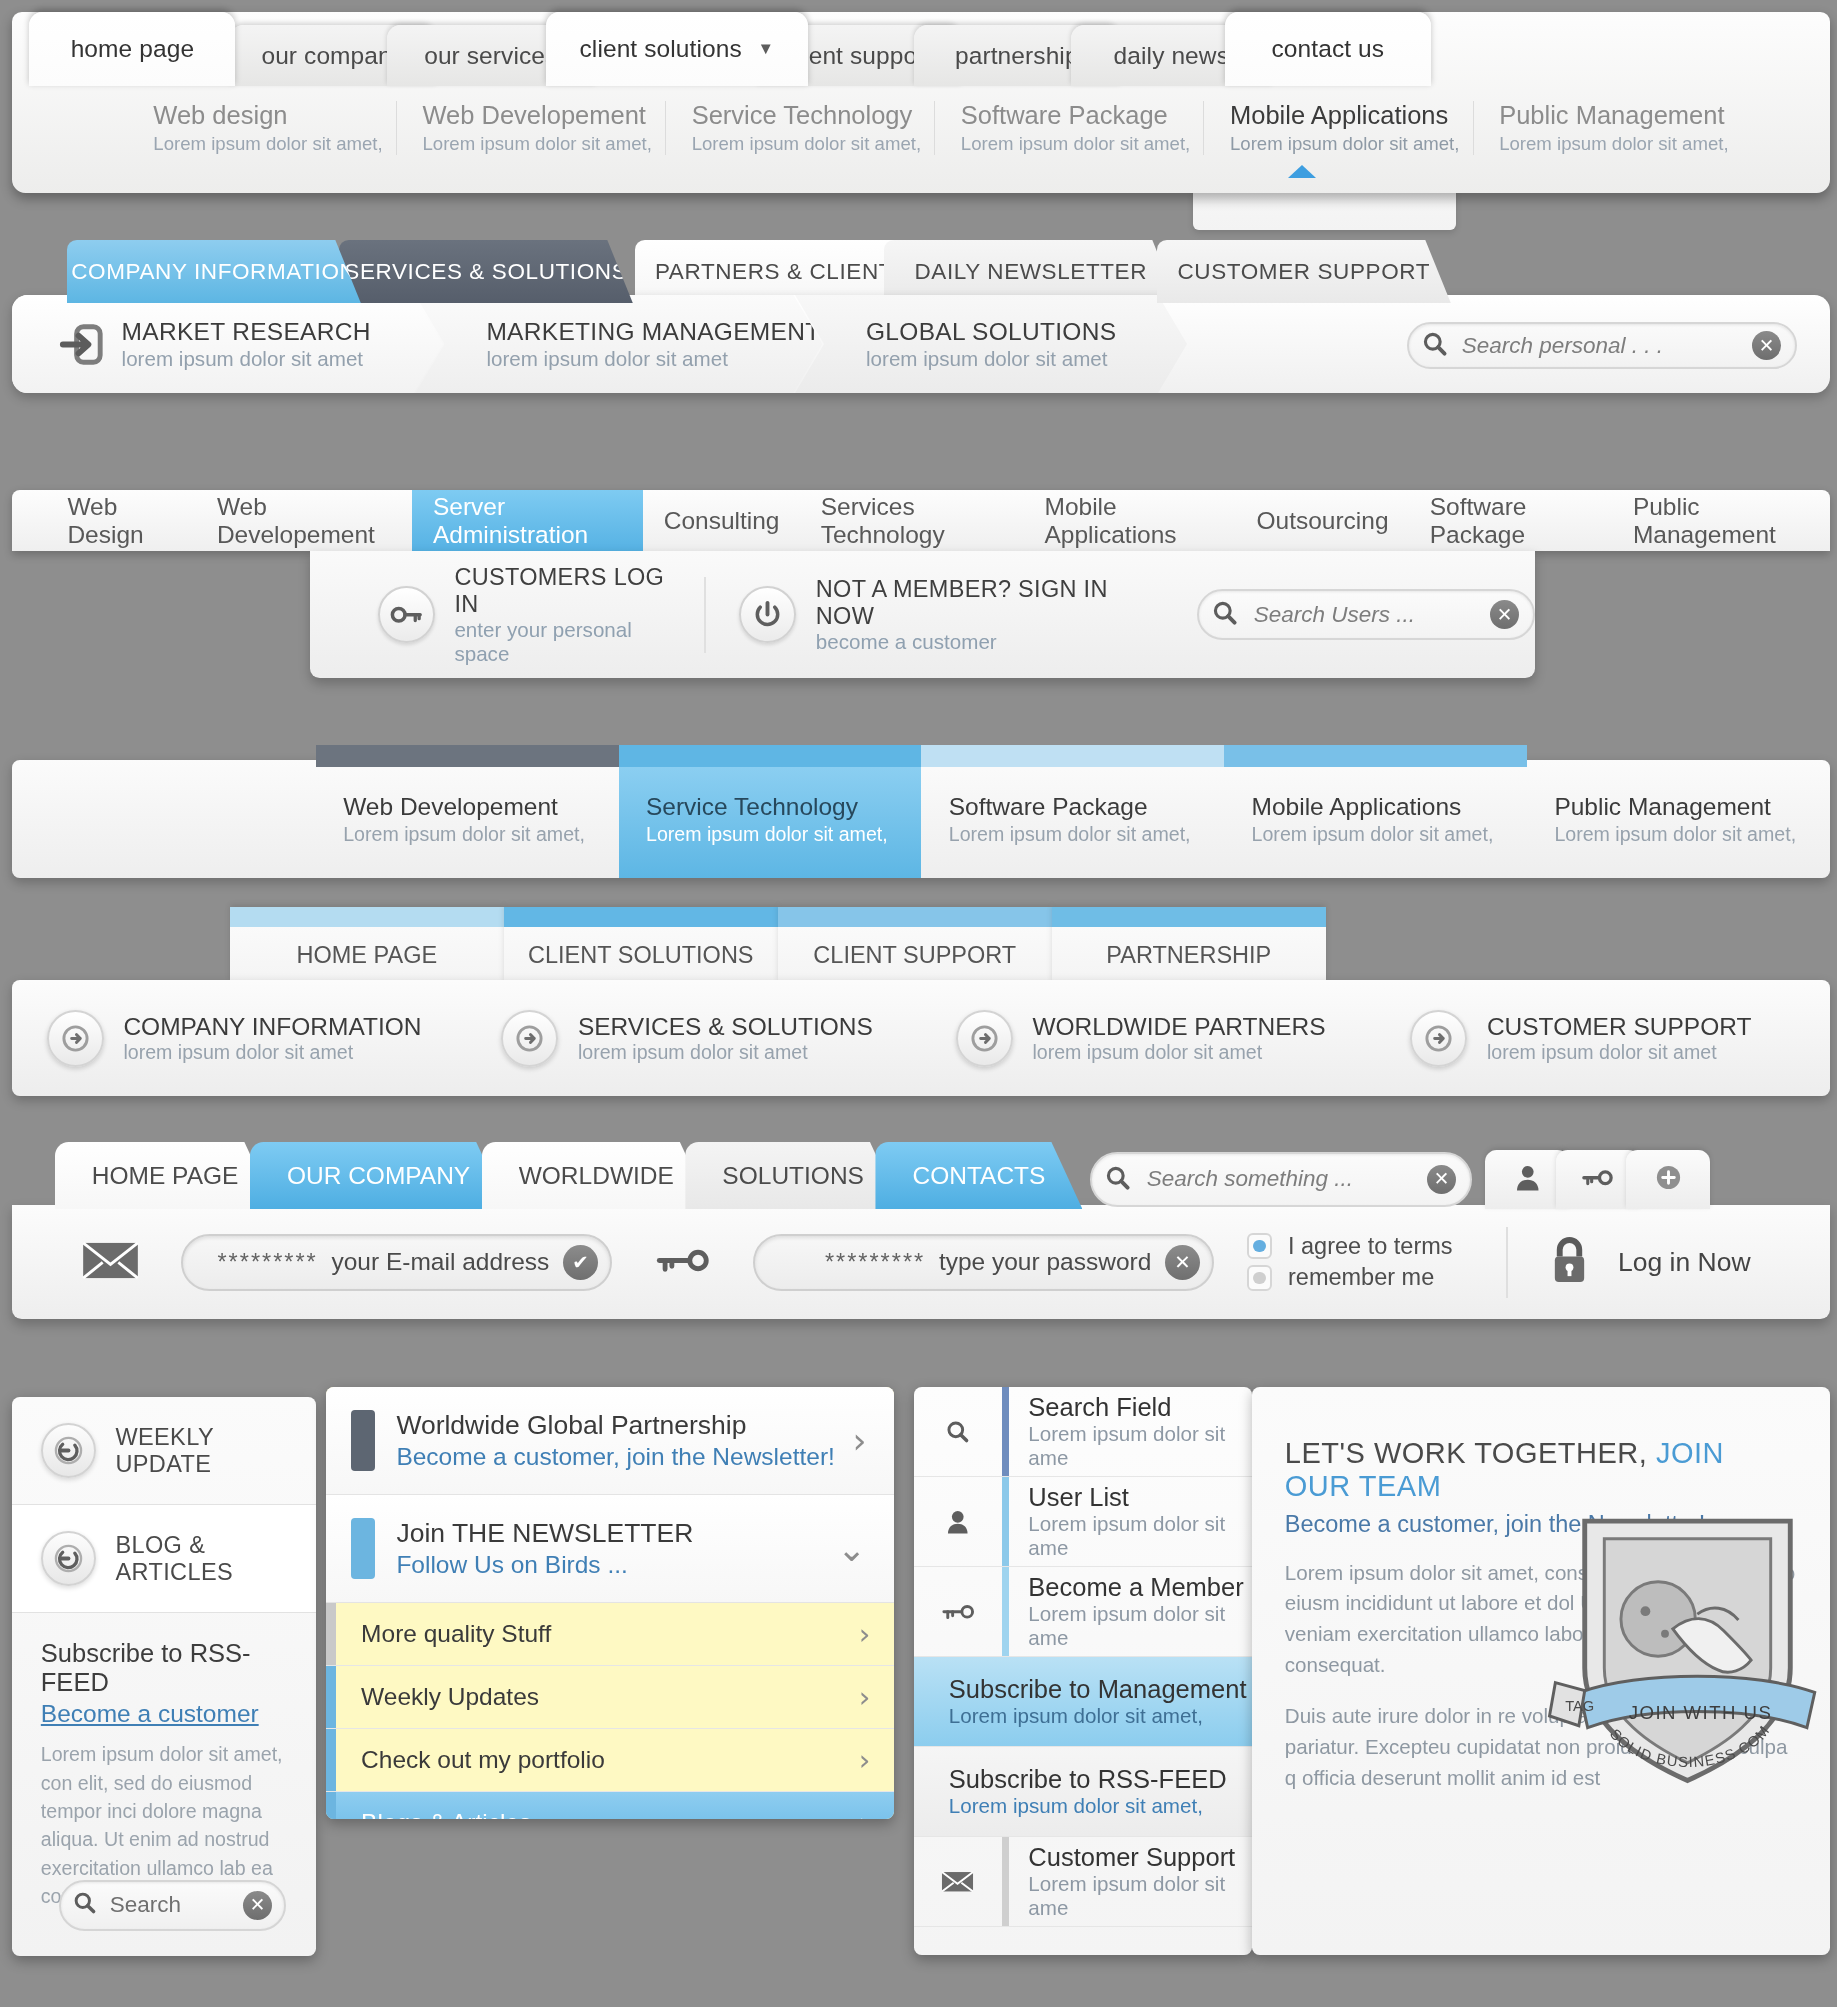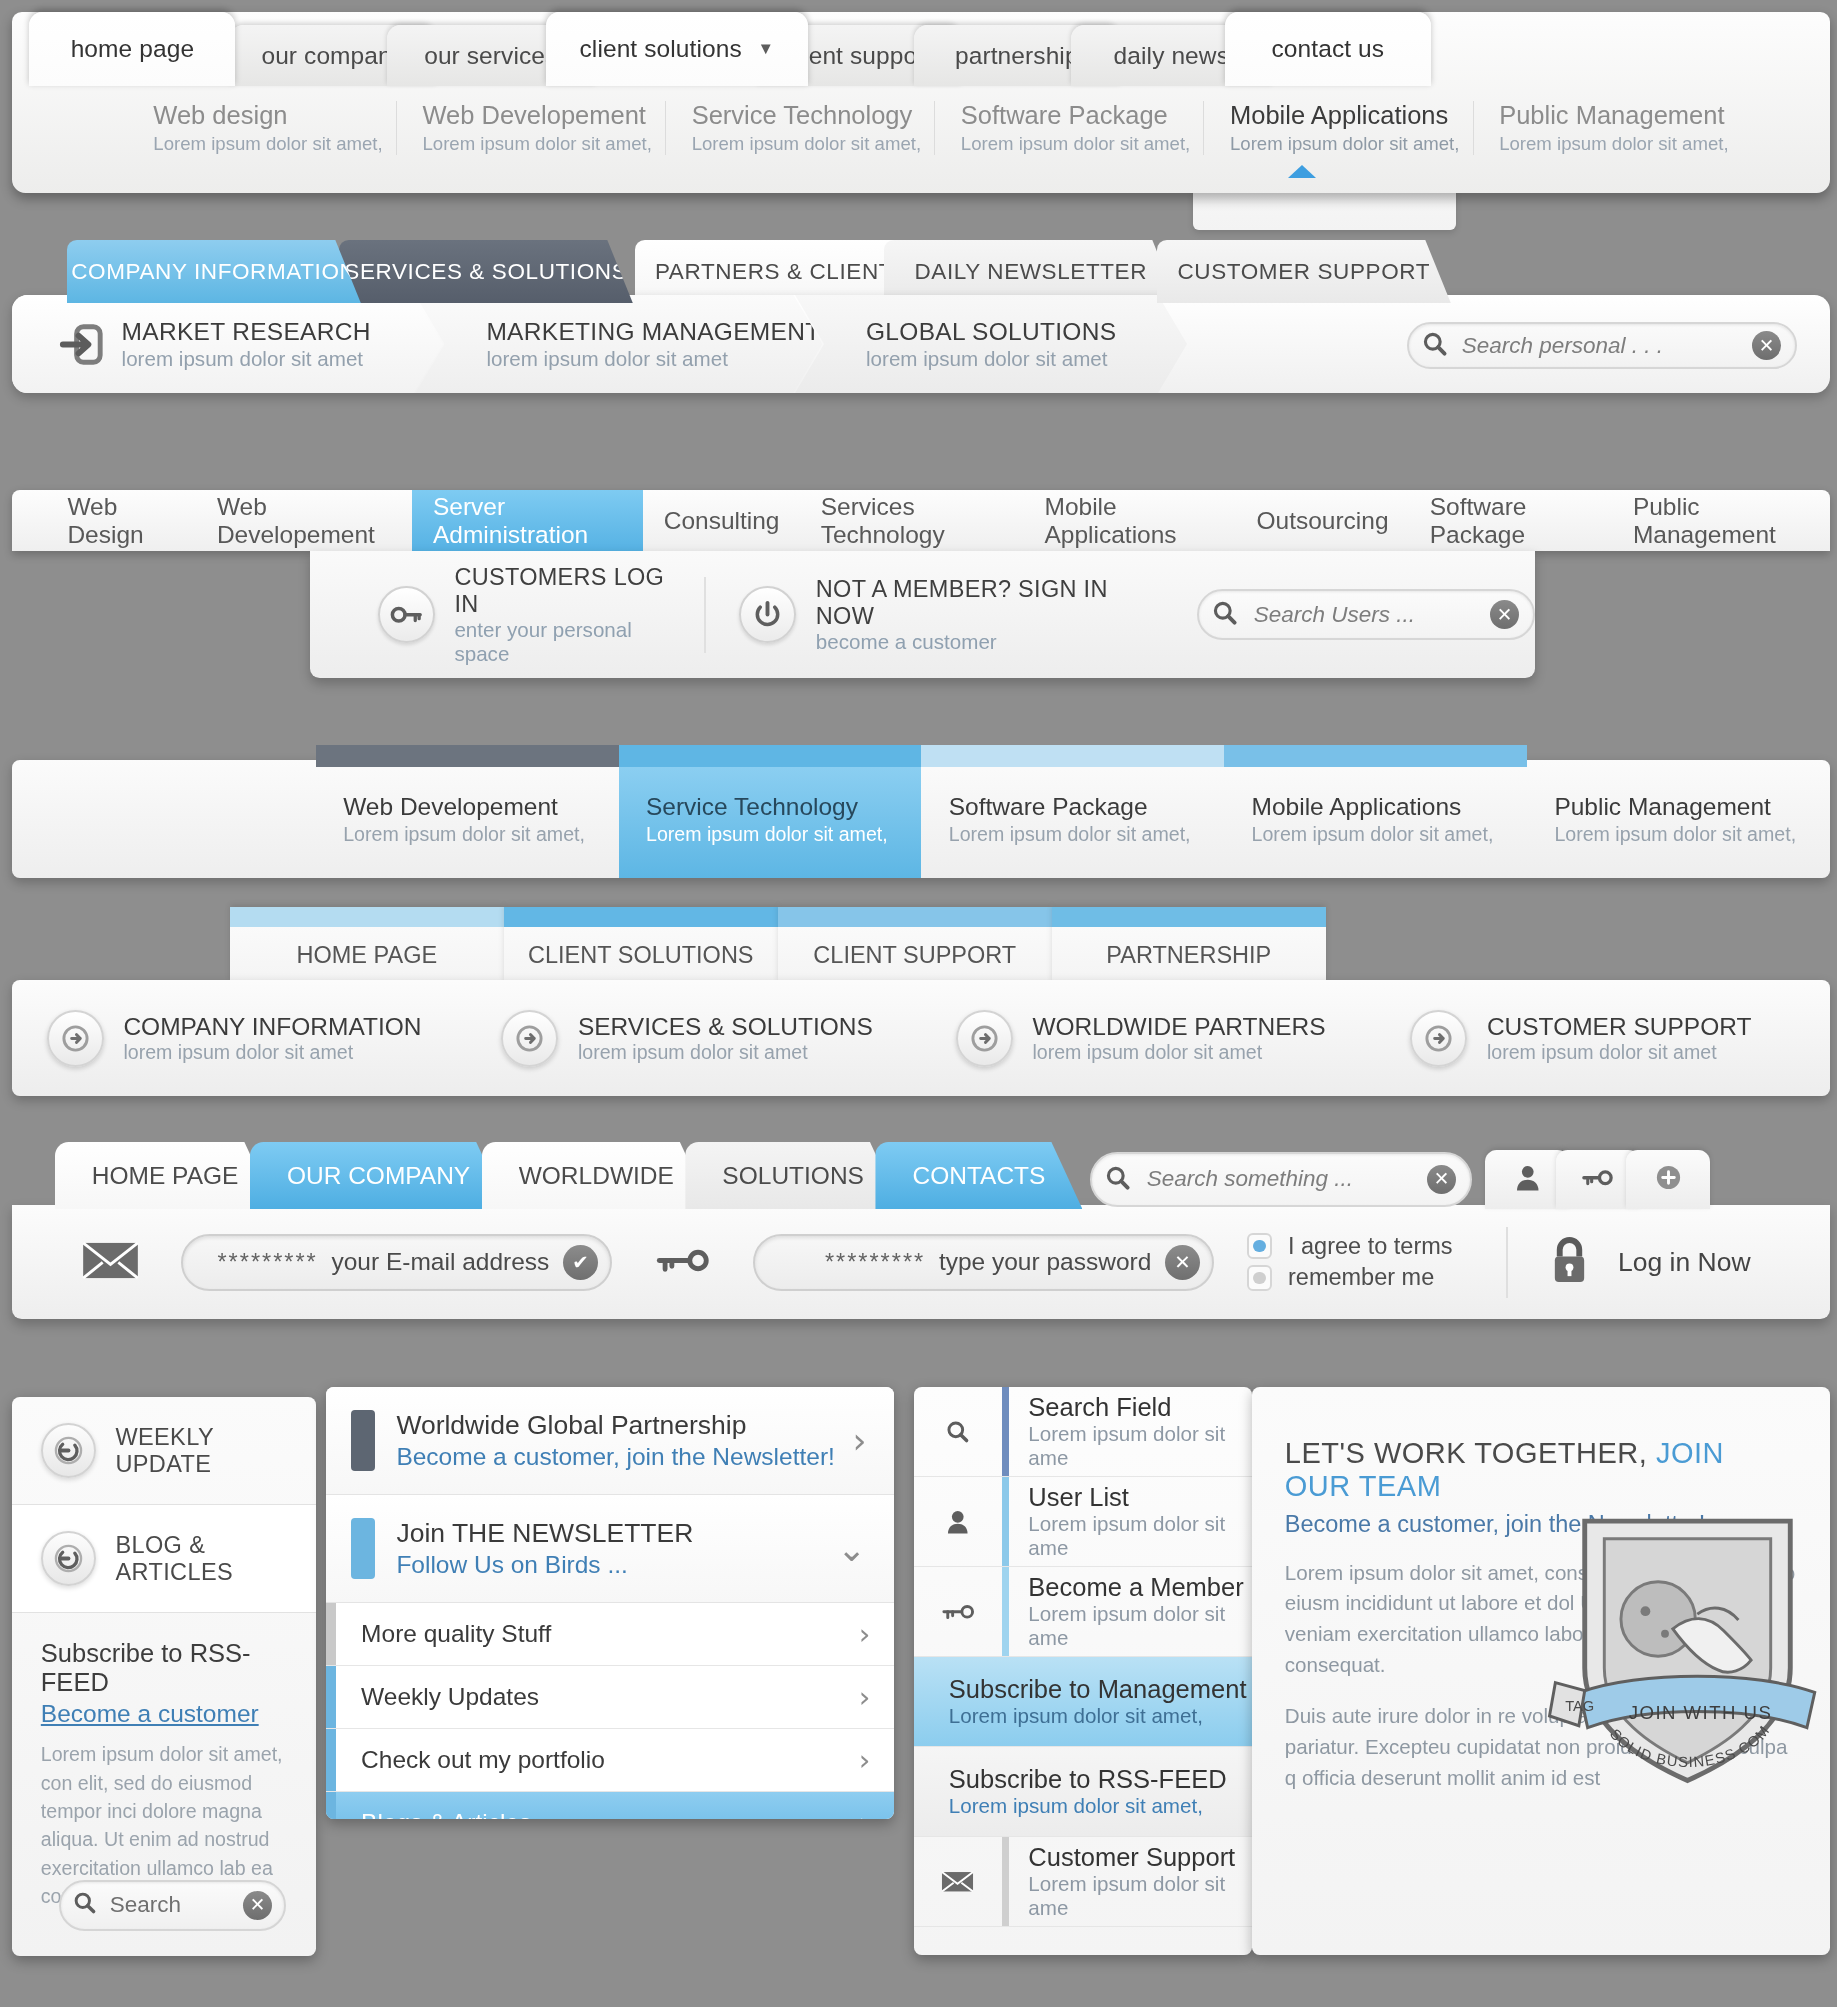--- a/index.html
+++ b/index.html
@@ -281,21 +281,21 @@
   .srchsm{
     position:absolute;left:47px;bottom:25.5px;width:227px;height:51px;
     background:linear-gradient(#fbfbfb,#f0f0f0);
     border:2px solid #d5d5d5;border-radius:27.4px;
     display:flex;align-items:center;padding:0 11.8px;
     box-shadow:inset 0 1px 2.9px rgba(0,0,0,.08);
   }
   .srchsm .ph{flex:1;font-size:22.5px;color:#6f6f6f;margin-left:13.7px;}
 
   
-  #wMid { left:314px; top:-9.8px; width:568px; height:432px; background:#ffffff;}
+  #wMid { left:314px; top:-9.8px; width:568px; height:432px; background:#fef9c3;}
   .bigrow{height:108px;display:flex;align-items:center;padding-left:25.5px;border-bottom:1px solid #e4e4e4;
           background:linear-gradient(#ffffff,#f7f7f7);}
   .bigrow .lmark{width:23.5px;height:61px;border-radius:3.9px;flex:none;}
   .bigrow .mtxt{margin-left:21.6px;flex:1;}
   .bigrow .m1{font-size:26.5px;color:#3a3a3a;}
   .bigrow .m2{font-size:24.5px;color:#3f7fb5;margin-top:2px;}
   .chev{font-size:35px;color:#8d8d8d;margin-right:27.4px;font-family:"DejaVu Sans",sans-serif;}
   .menulist{position:relative;padding-left:0;}
   .mrow{height:63px;display:flex;align-items:center;border-bottom:1px solid #e6e6e6;}
   .mrow .mb{width:9.8px;align-self:stretch;background:#6cb5e0;flex:none;}

